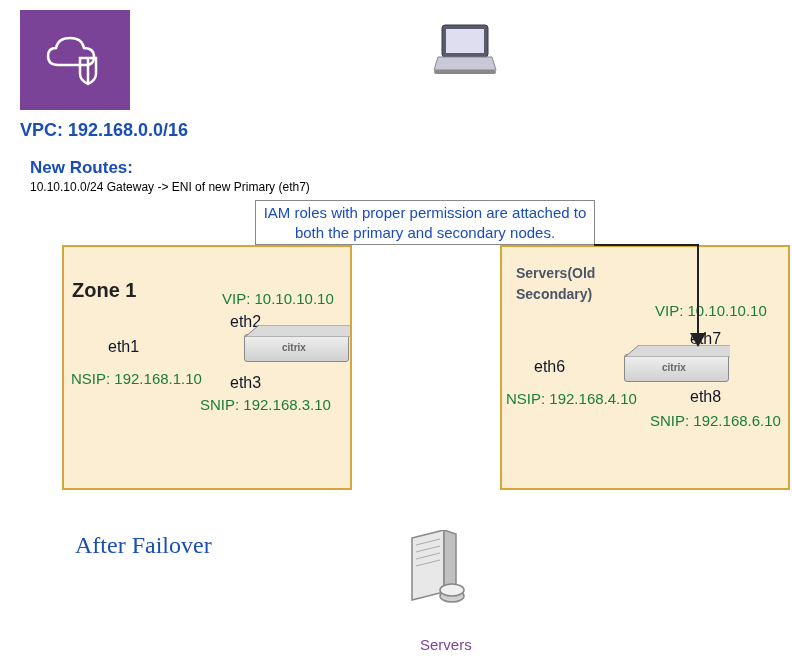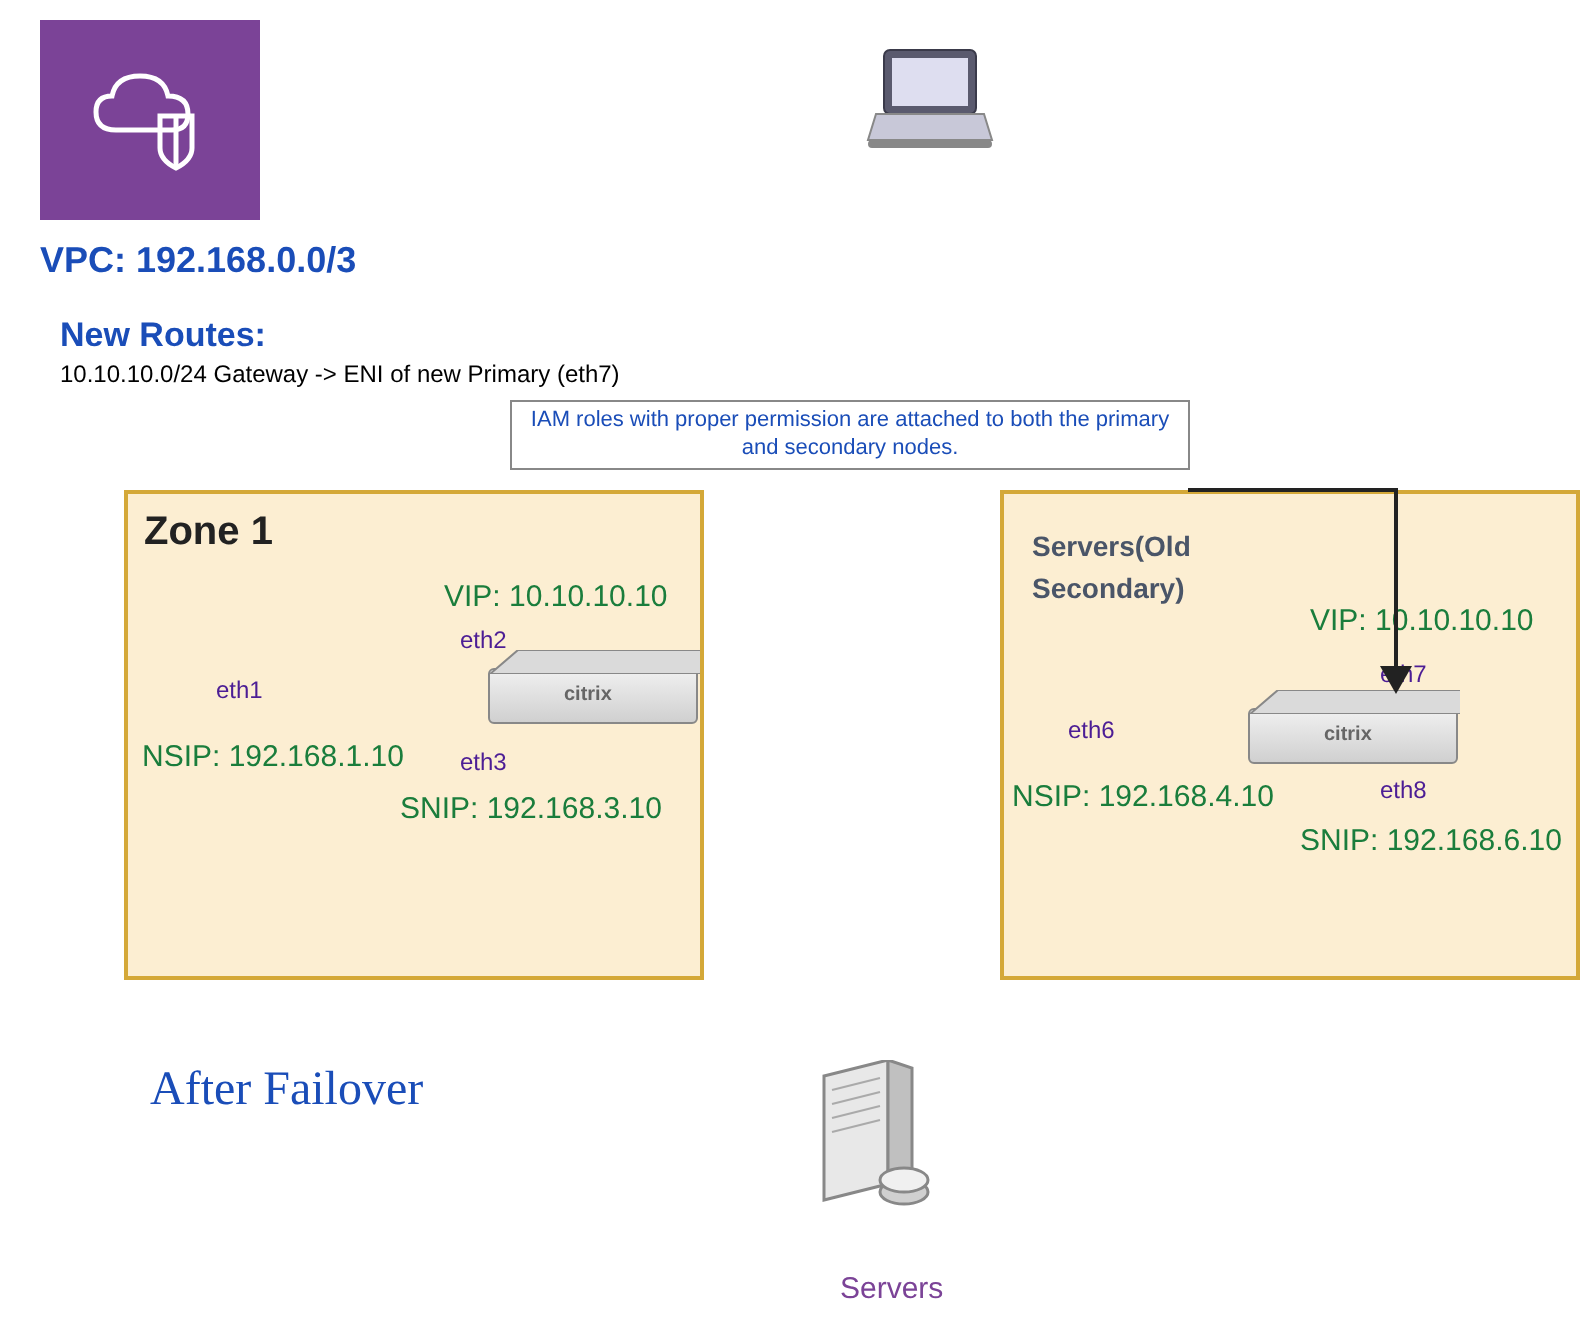--- a/index.html
+++ b/index.html
@@ -50,60 +50,61 @@
       top: 180px;
       color: #000000;
       font-size: 12px;
     }
     .iam-note {
       position: absolute;
       left: 255px;
       top: 200px;
       width: 340px;
       color: #1a4db8;
-      font-size: 11px;
+      font-size: 15px;
       text-align: center;
       border: 1px solid #888;
       padding: 2px;
       line-height: 1.3;
     }
     .zone {
       position: absolute;
       top: 245px;
       width: 290px;
       height: 245px;
       background: #fceed2;
       border: 2px solid #d4a838;
       padding: 8px;
     }
     .zone1 { left: 62px; }
     .zone2 { left: 500px; }
     .zone-title {
       font-size: 20px;
       font-weight: bold;
       color: #222;
+      margin-top: 24px;
     }
     .role-label {
       font-size: 14px;
       font-weight: bold;
       color: #4a5568;
       margin-top: 8px;
       margin-left: 6px;
       line-height: 1.5;
     }
     .vip {
       position: absolute;
       font-size: 15px;
       color: #1a7d3c;
       font-weight: 500;
     }
     .eth-label {
       position: absolute;
-      font-size: 12px;
-      color: #4c1d95;
+      font-size: 16px;
+      color: #0f172a;
     }
     .nsip-snip {
       position: absolute;
       font-size: 15px;
       color: #1a7d3c;
       font-weight: 500;
     }
     .server-box {
       position: absolute;
       background: linear-gradient(180deg, #f0f0f0 0%, #d0d0d0 100%);
@@ -156,21 +157,21 @@
 
 <div class="laptop-icon">
   <svg width="70" height="65" viewBox="0 0 70 65">
     <rect x="12" y="5" width="46" height="32" rx="3" fill="#5a5a6e" stroke="#3a3a4a" stroke-width="1"></rect>
     <rect x="16" y="9" width="38" height="24" fill="#dedef0"></rect>
     <path d="M 8 37 L 62 37 L 66 50 L 4 50 Z" fill="#c8c8d8" stroke="#888" stroke-width="1"></path>
     <rect x="4" y="50" width="62" height="4" rx="2" fill="#888"></rect>
   </svg>
 </div>
 
-<div class="vpc-label">VPC: 192.168.0.0/3</div>
+<div class="vpc-label">VPC: 192.168.0.0/16</div>
 
 <div class="new-routes-header">New Routes:</div>
 <div class="new-routes-detail">10.10.10.0/24 Gateway -&gt; ENI of new Primary (eth7)</div>
 
 <div class="iam-note">IAM roles with proper permission are attached to both the primary and secondary nodes.</div>
 
 <div class="zone zone1">
   <div class="zone-title">Zone 1</div>
 </div>
 <div class="vip" style="left:222px;top:290px">VIP: 10.10.10.10</div>

